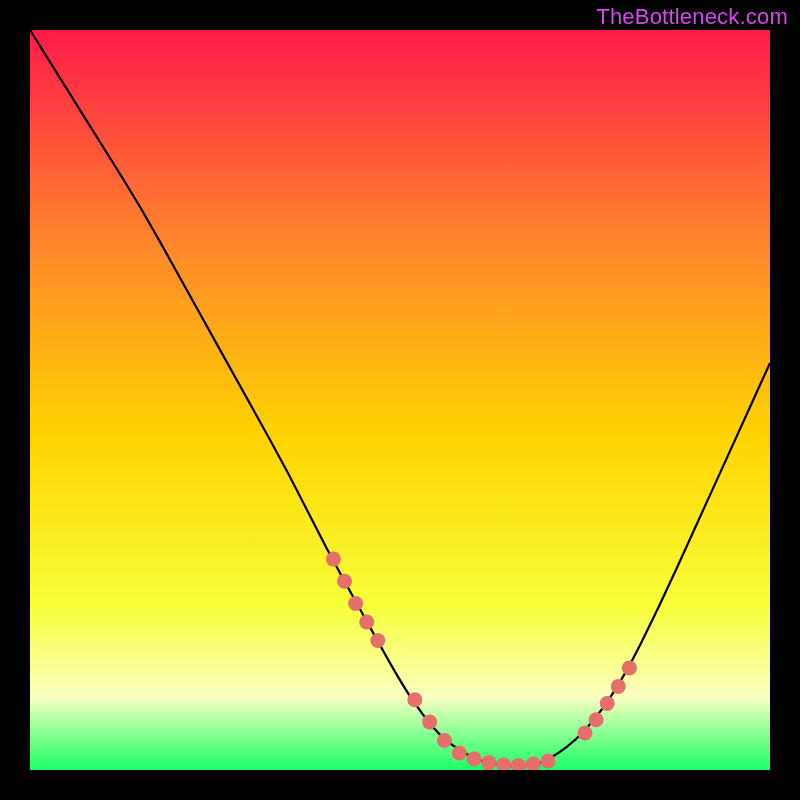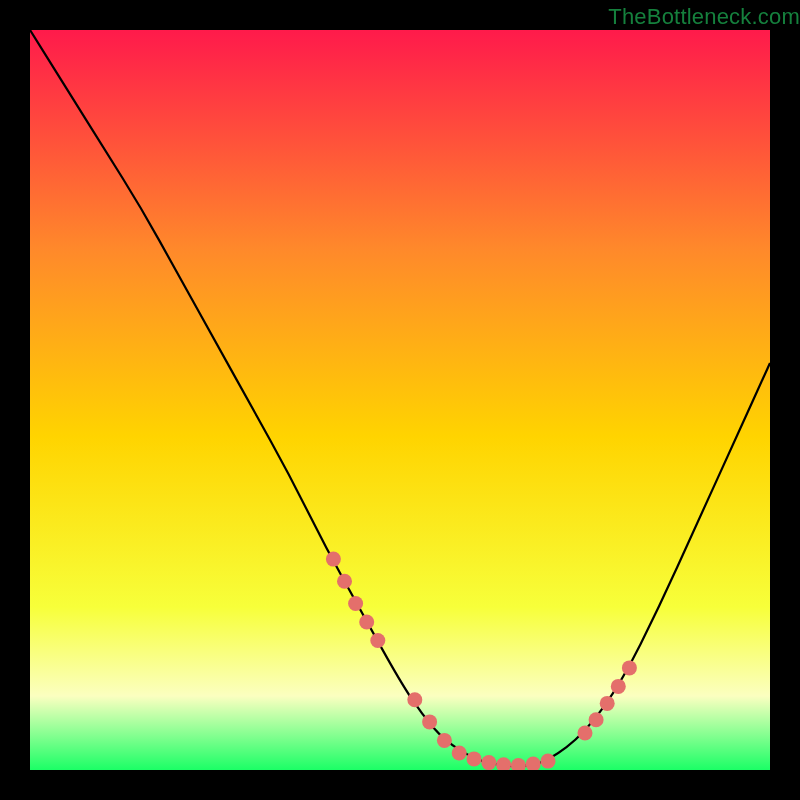--- a/index.html
+++ b/index.html
@@ -22,24 +22,24 @@
   .plot-area {
     position: absolute;
     left: 0;
     top: 0;
     width: 740px;
     height: 740px;
   }
   .watermark {
     position: absolute;
     top: 4px;
-    right: 0;
+    right: 12px;
     font-size: 22px;
     font-weight: 500;
-    color: #15803d;
+    color: #d946ef;
     letter-spacing: 0.2px;
     z-index: 20;
   }
   svg {
     display: block;
   }
 </style>
 </head>
 <body>
 

